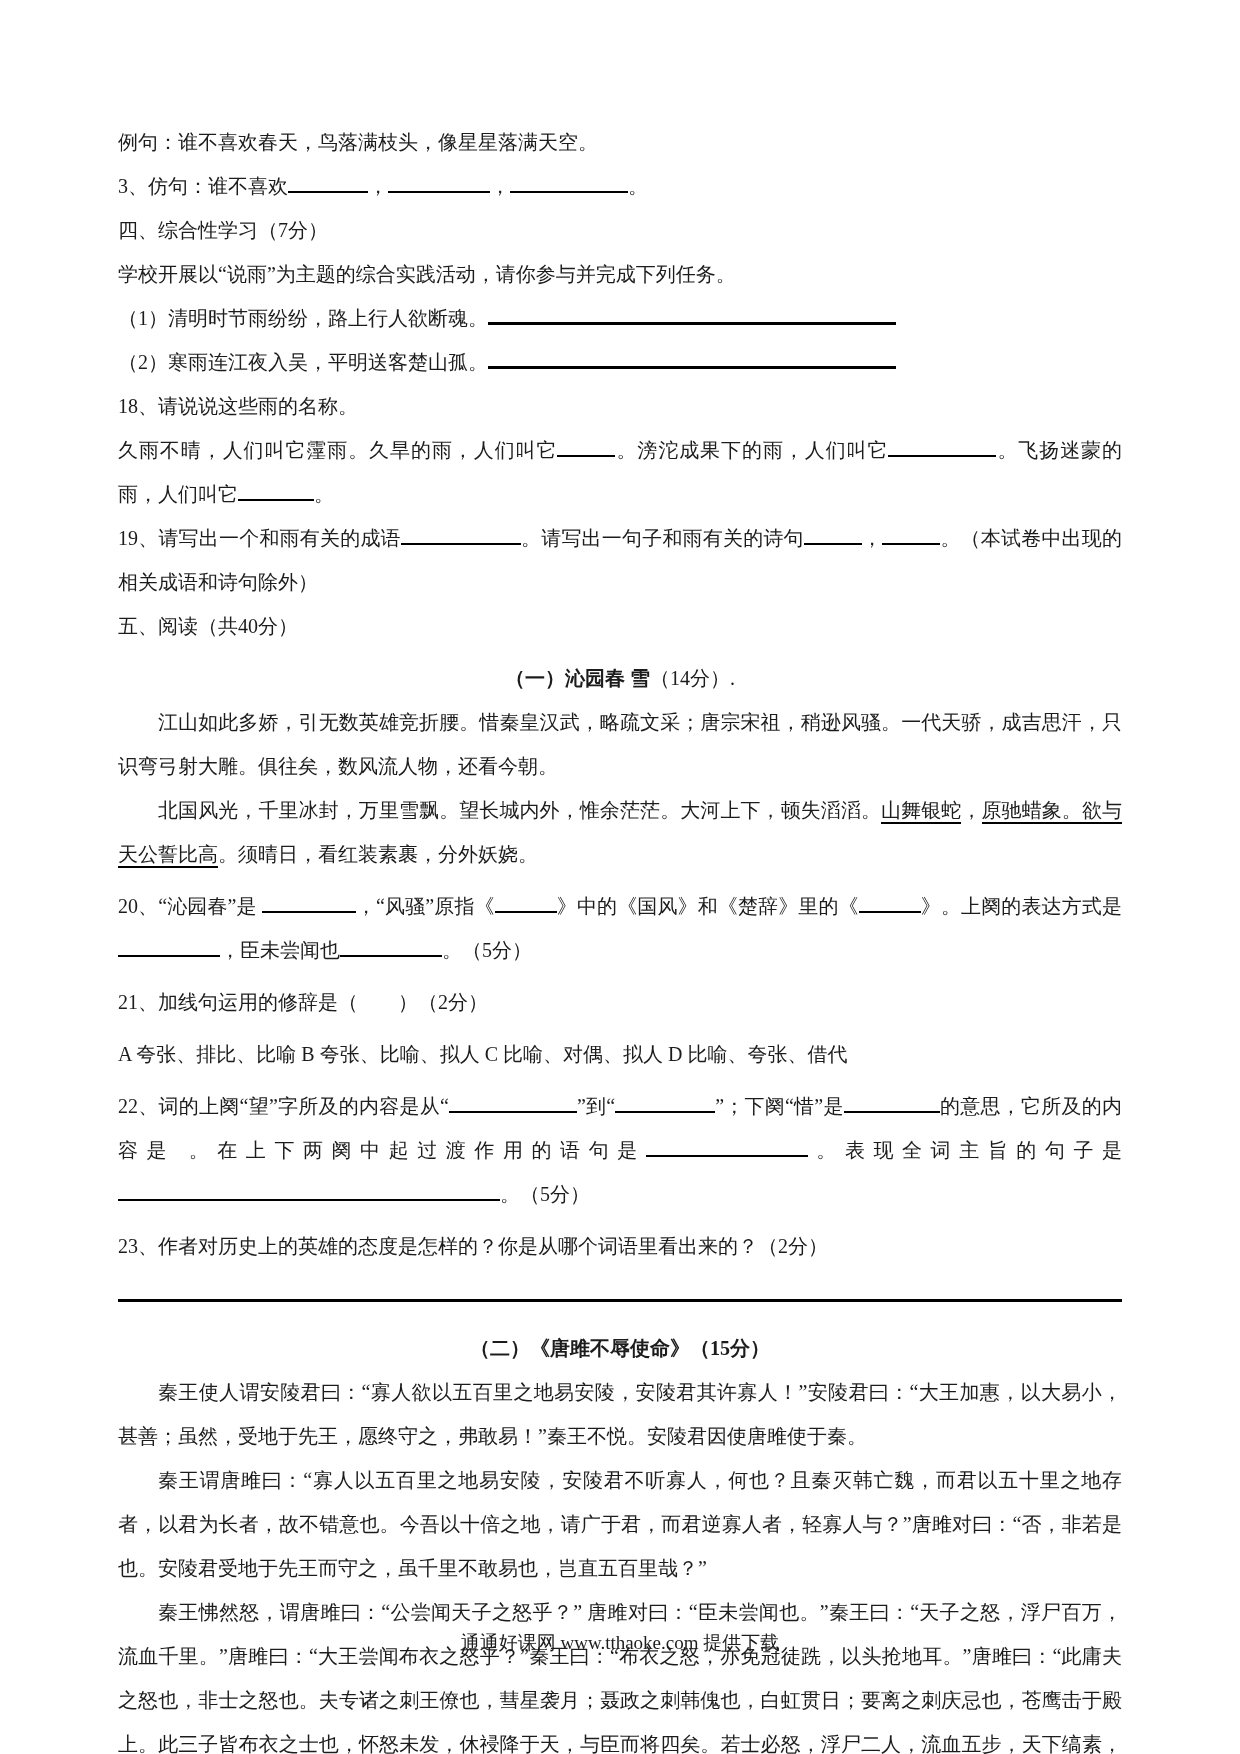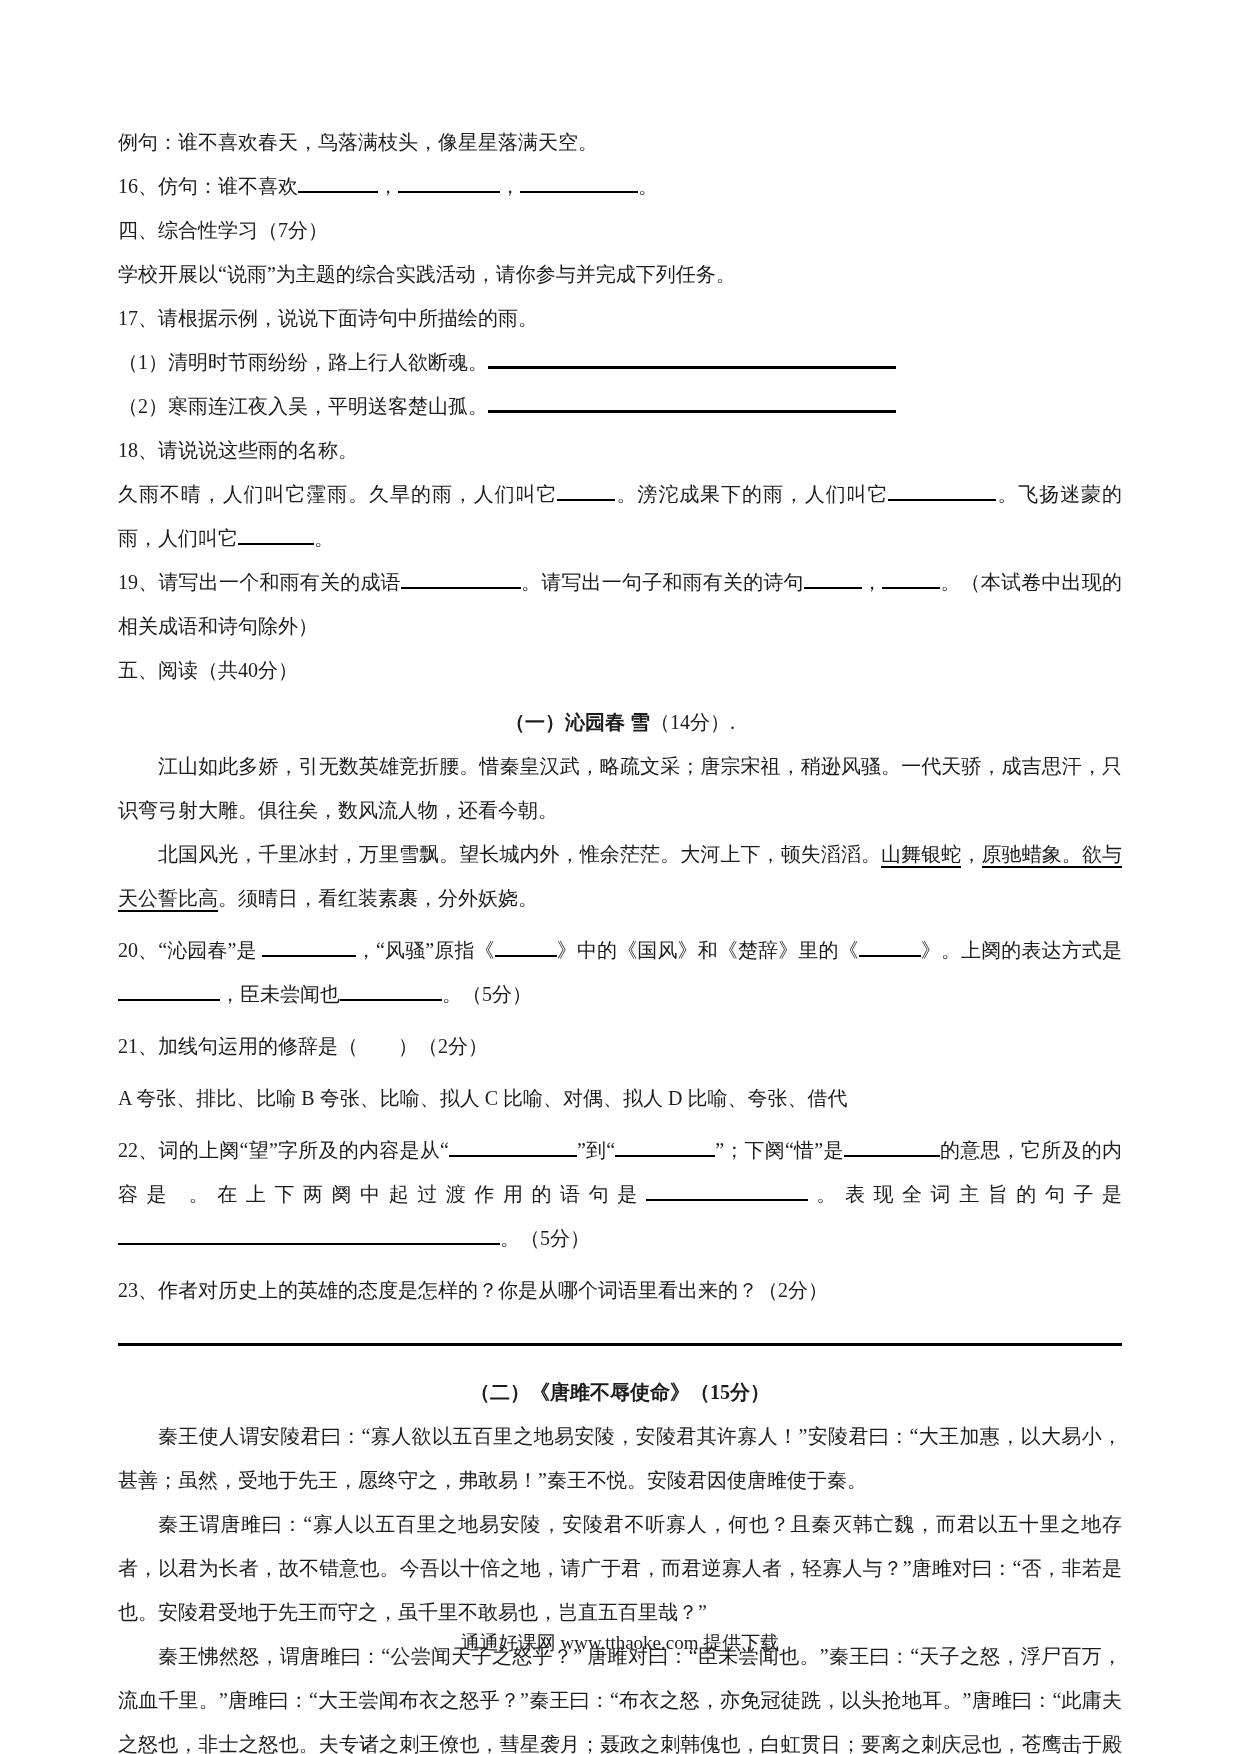--- a/index.html
+++ b/index.html
@@ -53,24 +53,23 @@
     color:#1c1c1c;
   }
 </style>
 </head>
 <body>
 
 <div class="page">
   <main class="content">
 
     <p class="ln">例句：谁不喜欢春天，鸟落满枝头，像星星落满天空。</p>
-    <p class="ln"><span>16、仿句：谁不喜欢</span><span class="bl" style="width: 80px;"></span><span>，</span><span class="bl" style="width: 102px;"></span><span>，</span><span class="bl" style="width: 118px;"></span><span>。</span></p>
+    <p class="ln"><span>3、仿句：谁不喜欢</span><span class="bl" style="width: 80px;"></span><span>，</span><span class="bl" style="width: 102px;"></span><span>，</span><span class="bl" style="width: 118px;"></span><span>。</span></p>
     <p class="ln">四、综合性学习（7分）</p>
     <p class="ln">学校开展以“说雨”为主题的综合实践活动，请你参与并完成下列任务。</p>
-    <p class="ln">17、请根据示例，说说下面诗句中所描绘的雨。</p>
     <p class="ln"><span>（1）清明时节雨纷纷，路上行人欲断魂。</span><span class="bl thick" style="width: 408px;"></span></p>
     <p class="ln"><span>（2）寒雨连江夜入吴，平明送客楚山孤。</span><span class="bl thick" style="width: 408px;"></span></p>
     <p class="ln">18、请说说这些雨的名称。</p>
     <p class="ln hang"><span>久雨不晴，人们叫它霪雨。久旱的雨，人们叫它</span><span class="bl" style="width: 58px;"></span><span>。滂沱成果下的雨，人们叫它</span><span class="bl" style="width: 108px;"></span><span>。飞扬迷蒙的雨，人们叫它</span><span class="bl" style="width: 76px;"></span><span>。</span></p>
     <p class="ln"><span>19、请写出一个和雨有关的成语</span><span class="bl" style="width: 120px;"></span><span>。请写出一句子和雨有关的诗句</span><span class="bl" style="width: 58px;"></span><span>，</span><span class="bl" style="width: 58px;"></span><span>。（本试卷中出现的相关成语和诗句除外）</span></p>
     <p class="ln">五、阅读（共40分）</p>
 
     <h2 class="ln center sp8"><span class="bd">（一）沁园春 雪</span><span>（14分）.</span></h2>
     <p class="ln indent">江山如此多娇，引无数英雄竞折腰。惜秦皇汉武，略疏文采；唐宗宋祖，稍逊风骚。一代天骄，成吉思汗，只识弯弓射大雕。俱往矣，数风流人物，还看今朝。</p>
     <p class="ln indent"><span>北国风光，千里冰封，万里雪飘。望长城内外，惟余茫茫。大河上下，顿失滔滔。</span><span class="ul">山舞银蛇</span><span>，</span><span class="ul">原驰蜡象。欲与天公誓比高</span><span>。须晴日，看红装素裹，分外妖娆。</span></p>

